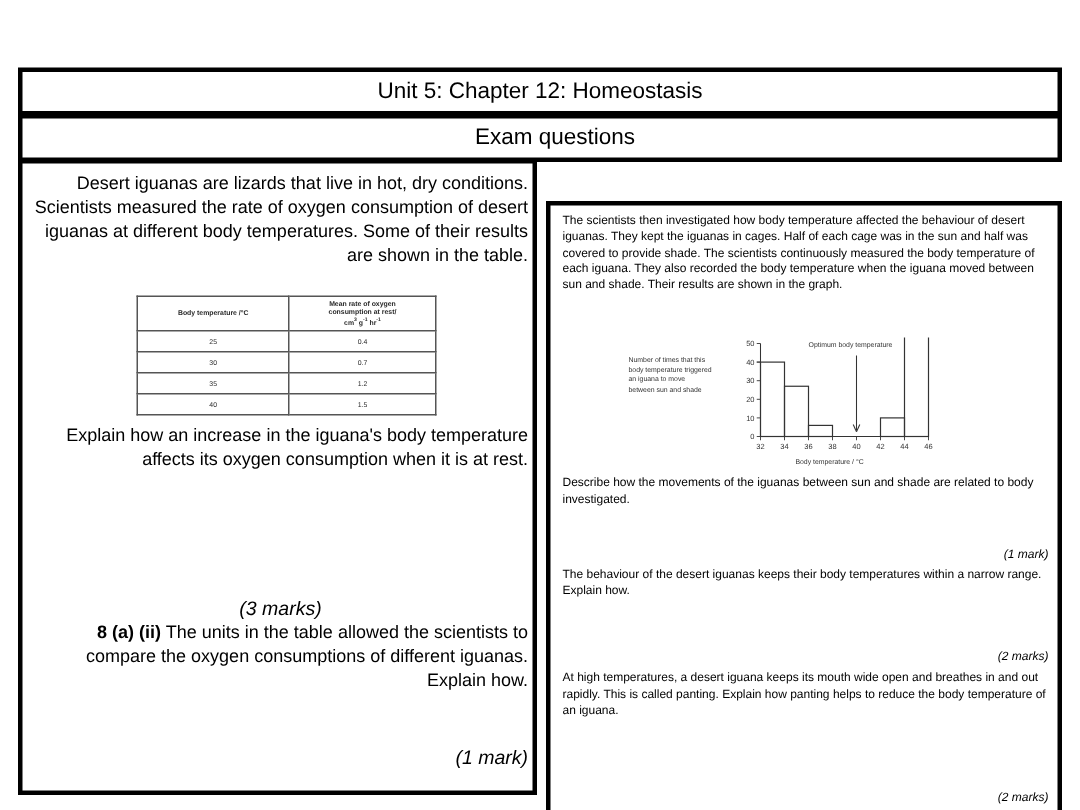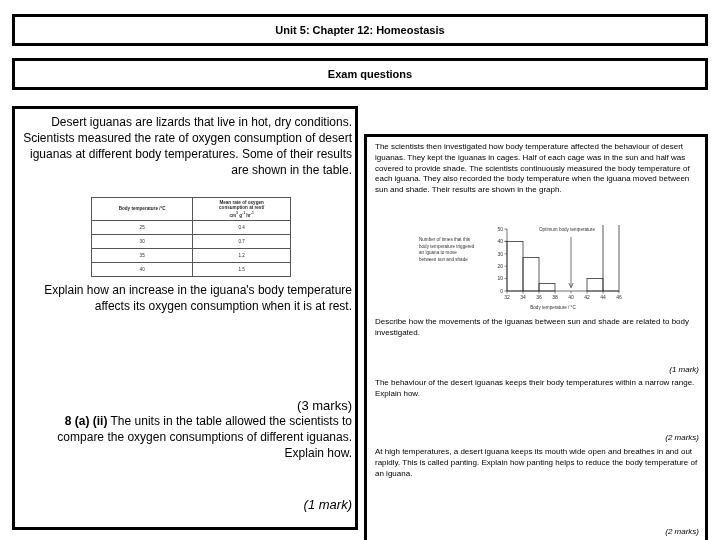--- a/index.html
+++ b/index.html
@@ -25,33 +25,34 @@
 
   
   .title-bar {
     position: absolute;
     left: 12px;
     width: 696px;
     box-sizing: border-box;
     border: 3px solid #000;
     background: #fff;
     text-align: center;
-    font-weight: bold;
-    font-size: 11px;
+    font-weight: normal;
+    font-size: 15px;
     line-height: 1.1;
     display: flex;
     align-items: center;
     justify-content: center;
+    margin-top: 31px;
   }
   #title-unit {
     top: 14px;
     height: 32px;
   }
   #title-exam {
-    top: 58px;
+    top: 45px;
     height: 32px;
     padding-left: 20px;
   }
 
   
   .col {
     position: absolute;
     box-sizing: border-box;
     border: 3px solid #000;
     background: #fff;
@@ -77,22 +78,22 @@
   
   .ltext {
     position: absolute;
     font-size: 12px;
     line-height: 1.33;
     color: #000;
     text-align: right;
   }
   #left-intro { left: 7px; top: 6px; width: 330px; }
   #left-q1    { left: 7px; top: 174px; width: 330px; }
-  #left-marks1{ left: 7px; top: 288px; width: 330px; text-align: right;
-                font-size: 13px; }
+  #left-marks1{ left: 7px; top: 288px; width: 330px; text-align: center;
+                font-style: italic; font-size: 13px; }
   #left-q2    { left: 7px; top: 305px; width: 330px; }
   #left-marks2{ left: 7px; top: 387px; width: 330px; text-align: right;
                 font-style: italic; font-size: 13px; }
   .qnum { font-weight: bold; }
 
   
   #data-table-wrap {
     position: absolute;
     left: 76px;
     top: 88px;

